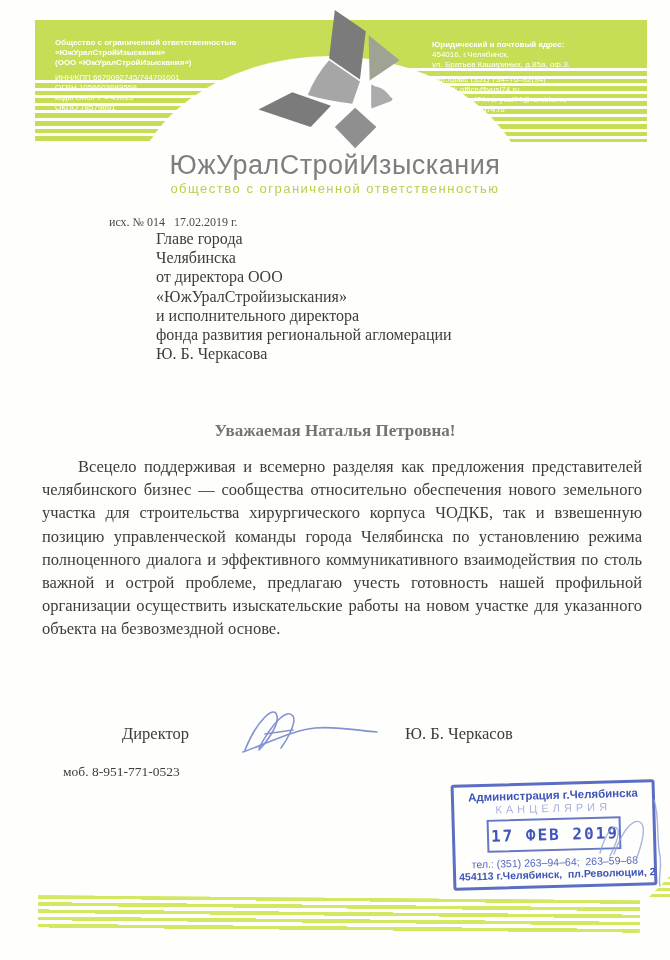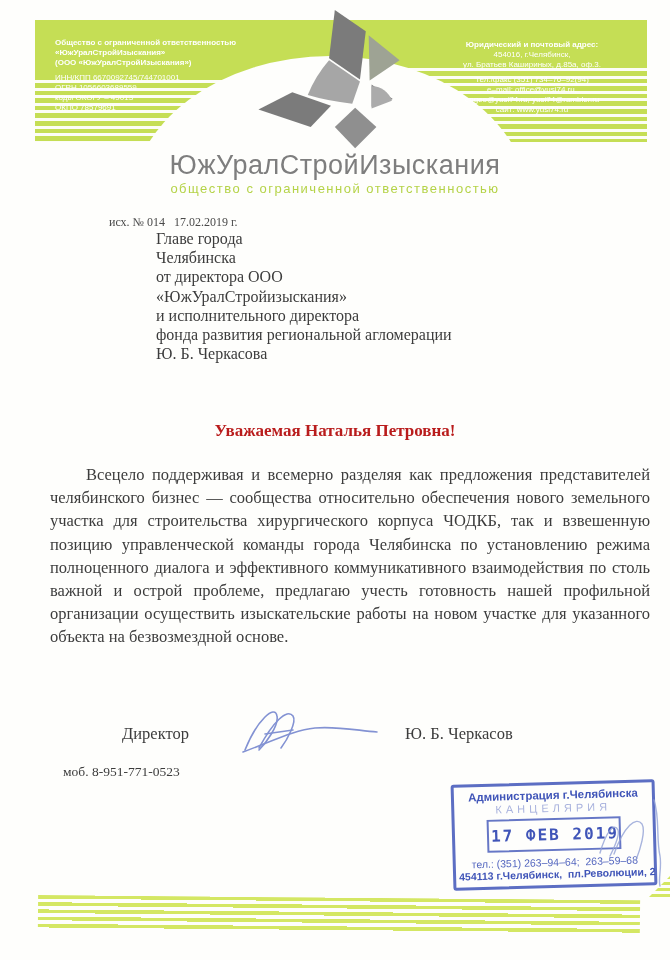--- a/index.html
+++ b/index.html
@@ -12,39 +12,39 @@
   .stripes{position:absolute;bottom:0;
         background:repeating-linear-gradient(to bottom,rgba(255,255,255,.95) 0 3px,rgba(255,255,255,0) 3px 7.6px);}
   .stripes-left{left:0;width:258px;height:62px;}
   .stripes-right{right:0;width:258px;height:74px;}
   .dome{position:absolute;left:95px;top:36px;width:400px;height:300px;
         border-radius:50%;background:#fefefc;}
 
   .hdr-block{position:absolute;color:#ffffff;font-family:"Liberation Sans",sans-serif;
         font-size:8px;line-height:10px;z-index:5;}
   .hdr-left{left:55px;top:38px;width:200px;text-align:left;}
-  .hdr-right{left:432px;top:40px;width:200px;text-align:center;}
+  .hdr-right{left:432px;top:40px;width:200px;text-align:left;}
   .hdr-block .b{font-weight:bold;}
   .hdr-gap{height:5px;}
 
   .logo-svg{position:absolute;left:255px;top:10px;z-index:6;}
   .logo-name{position:absolute;left:0;top:150px;width:670px;text-align:center;
         font-family:"Liberation Sans",sans-serif;font-size:27px;font-weight:normal;
         color:#7e7e7e;letter-spacing:.5px;z-index:6;}
   .logo-sub{position:absolute;left:0;top:181px;width:670px;text-align:center;
         font-family:"Liberation Sans",sans-serif;font-size:13px;color:#b5d348;
         letter-spacing:1.5px;z-index:6;}
 
   
   .ref{position:absolute;left:85px;top:215px;font-size:12px;color:#4a4a4a;white-space:pre;margin-left:24px;}
   .recipient{position:absolute;right:84px;top:229px;width:430px;text-align:left;
         font-size:16px;line-height:19.2px;color:#3c3c3c;}
   .salutation{position:absolute;left:0;top:421px;width:670px;text-align:center;
-        font-size:17px;font-weight:bold;color:#b91c1c;}
-  .body-par{position:absolute;left:42px;top:433px;width:600px;margin:8px;
+        font-size:17px;font-weight:bold;color:#737373;}
+  .body-par{position:absolute;left:42px;top:433px;width:600px;margin:0;
         text-align:justify;text-indent:36px;font-size:16.5px;line-height:23.2px;color:#3c3c3c;}
   .sig-title{position:absolute;left:122px;top:724px;font-size:16.5px;color:#3c3c3c;text-align:right;}
   .sig-name{position:absolute;left:405px;top:724px;font-size:16.5px;color:#3c3c3c;}
   .sig-svg{position:absolute;left:235px;top:700px;}
   .mobile{position:absolute;left:63px;top:764px;font-size:13.5px;color:#3c3c3c;}
 
   
   .stamp{position:absolute;left:452px;top:782px;width:192px;
         border:3px solid rgba(64,85,184,.85);border-radius:3px;
         transform:rotate(-1.6deg);color:#4055b8;

